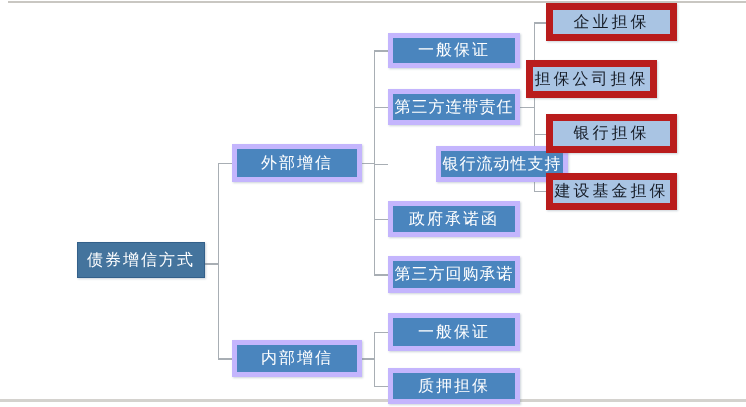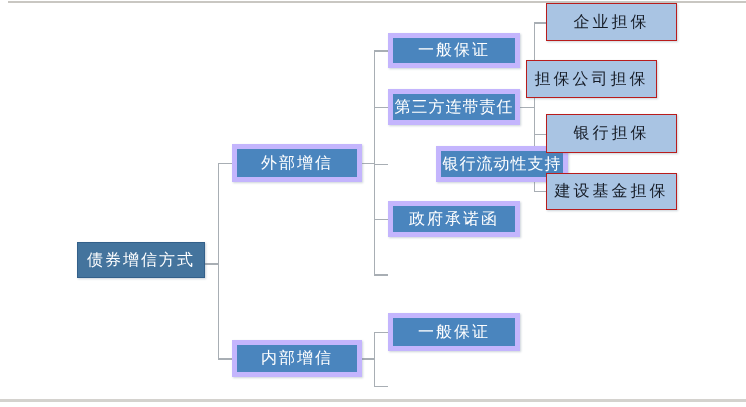--- a/index.html
+++ b/index.html
@@ -47,21 +47,21 @@
     border: 1px solid #33608A;
   }
   .branch {
     background: var(--branch-fill);
     color: var(--node-text);
     border: 5px solid #c4b5fd;
   }
   .leaf {
     background: var(--leaf-fill);
     color: var(--leaf-text);
-    border: 1px solid #b91c1c;
+    border: 7px solid #b91c1c;
     letter-spacing: 3px;
   }
 
   
   .n-root { left: 77px;  top: 242px; width: 128px; height: 36px; }
   .n-ext  { left: 232px; top: 144px; width: 130px; height: 38px; }
   .n-int  { left: 232px; top: 340px; width: 130px; height: 37px; }
 
   .n-m1 { left: 388px; top: 33px;  width: 132px; height: 35px; }
   .n-m2 { left: 388px; top: 89px;  width: 132px; height: 36px; letter-spacing: 1px; font-family: Liberation Mono, monospace; }
@@ -141,21 +141,23 @@
 
   <div class="node root n-root">债券增信方式</div>
 
   <div class="node branch n-ext">外部增信</div>
   <div class="node branch n-int">内部增信</div>
 
   <div class="node branch n-m1">一般保证</div>
   <div class="node branch n-m2">第三方连带责任</div>
   <div class="node branch n-m3">银行流动性支持</div>
   <div class="node branch n-m4">政府承诺函</div>
+  <div class="node branch n-m5">第三方回购承诺</div>
 
   <div class="node branch n-m6">一般保证</div>
+  <div class="node branch n-m7">质押担保</div>
 
   <div class="node leaf n-r1">企业担保</div>
   <div class="node leaf n-r2">担保公司担保</div>
   <div class="node leaf n-r3">银行担保</div>
   <div class="node leaf n-r4">建设基金担保</div>
 
 </div>
 
 </body></html>

